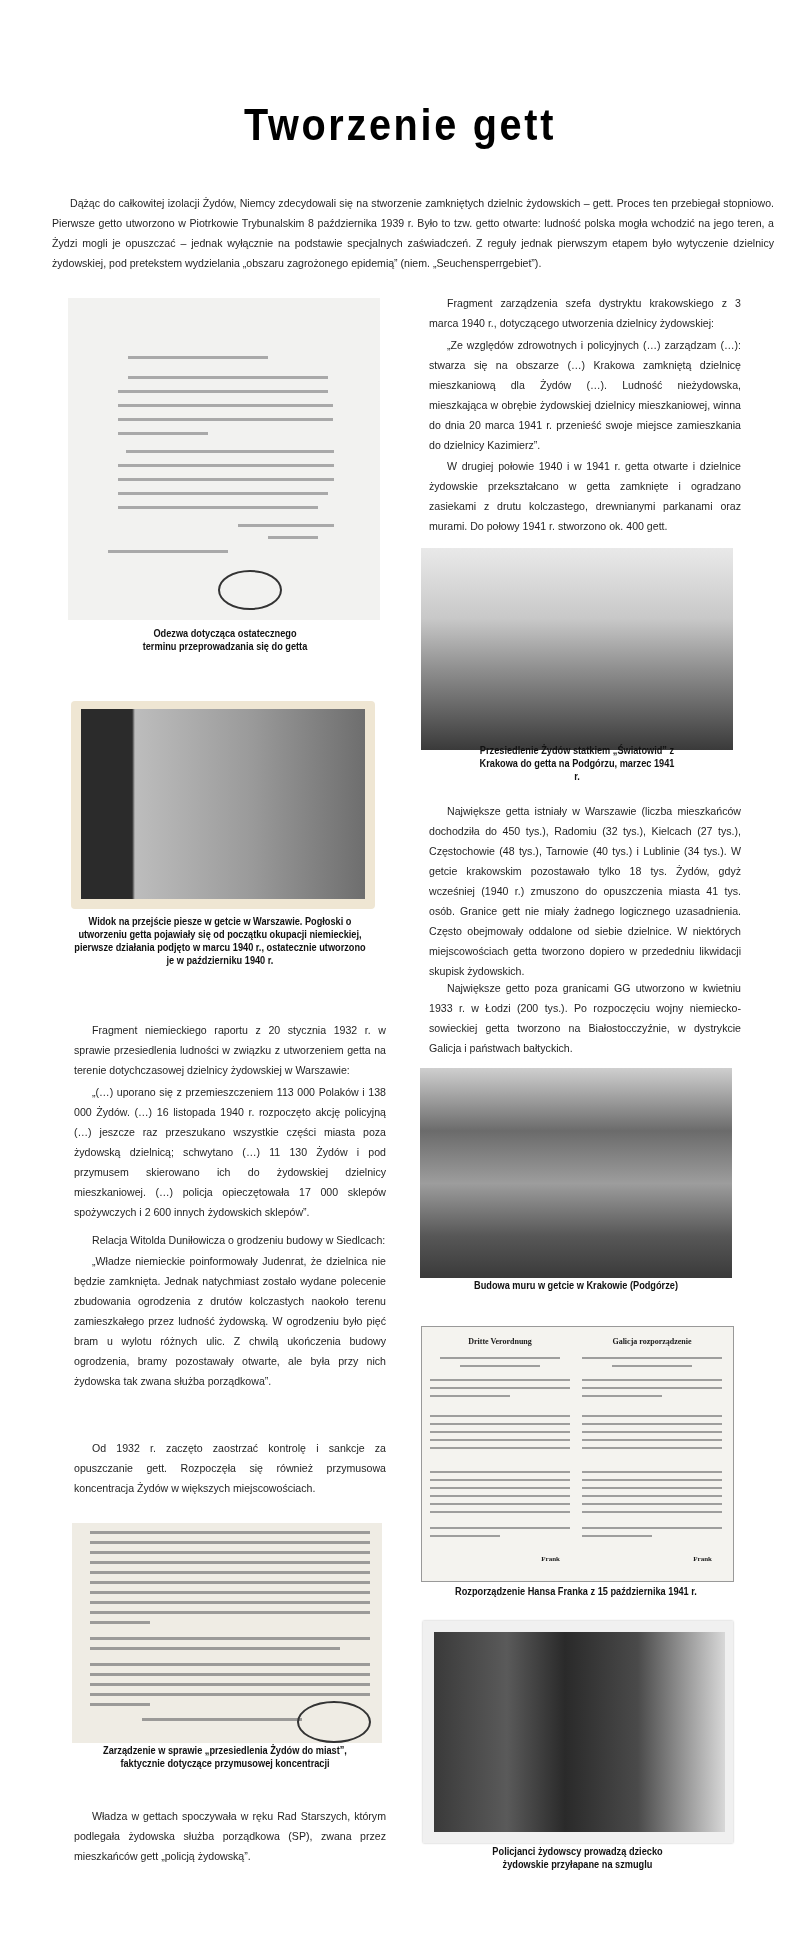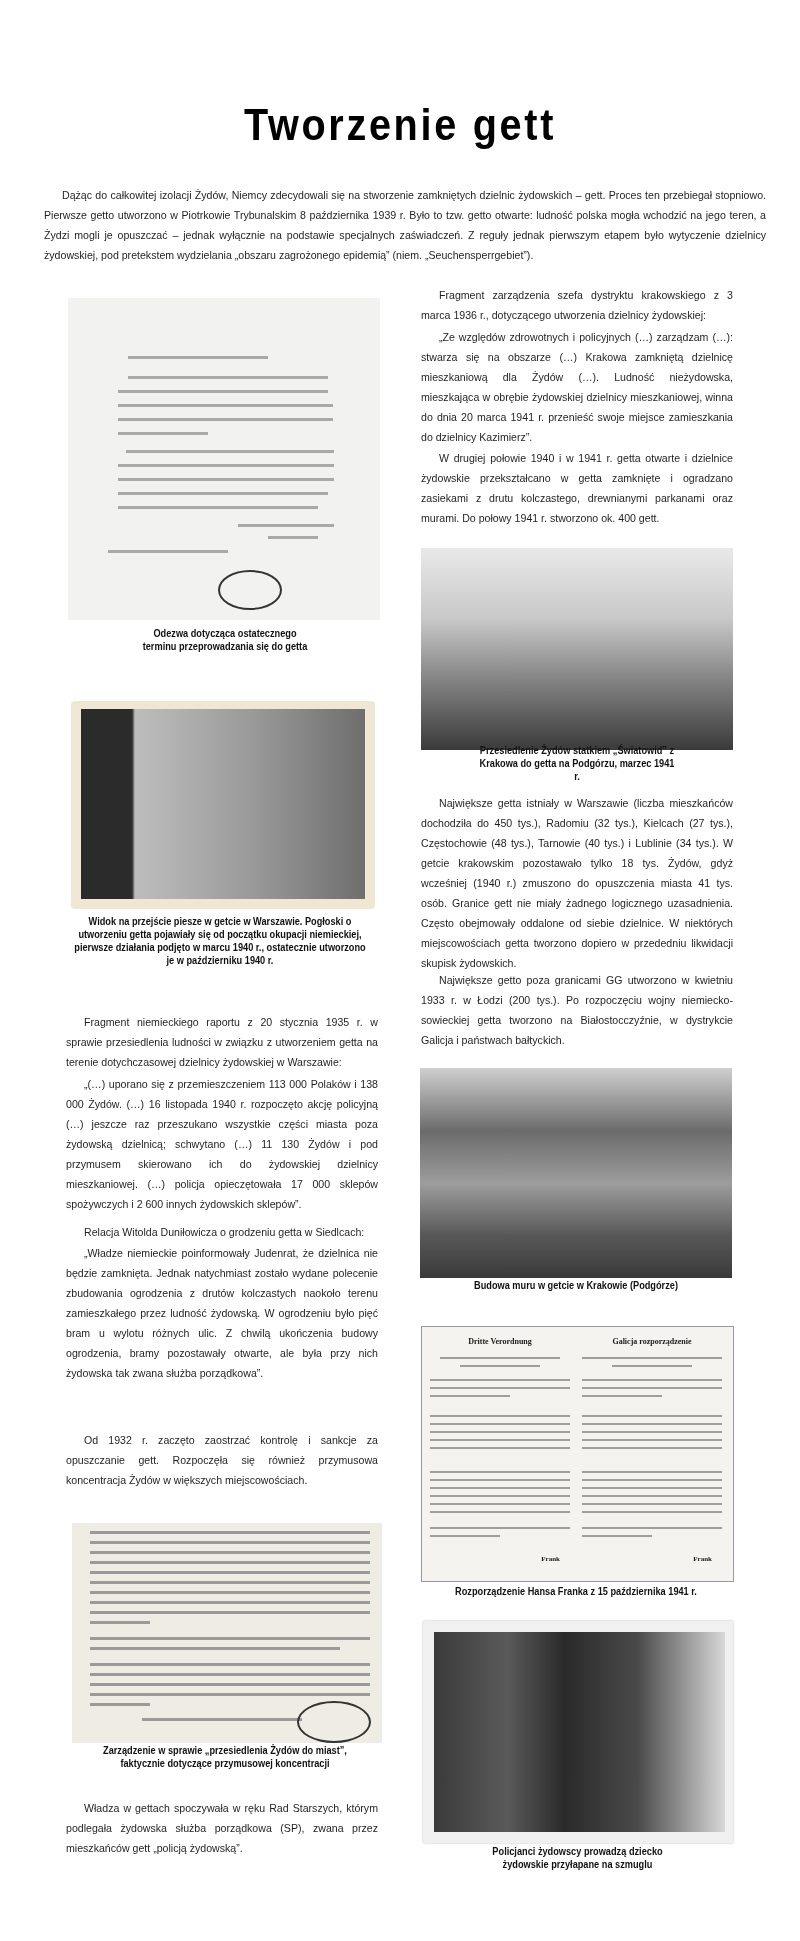--- a/index.html
+++ b/index.html
@@ -2,21 +2,21 @@
 <html><head>
 <meta charset="utf-8">
 <style>
   html, body { margin: 0; padding: 0; background: #ffffff; }
   body { width: 800px; height: 1941px; position: relative; overflow: hidden;
          font-family: "Liberation Sans", sans-serif; color: #1a1a1a; }
   .title { position: absolute; left: 0; width: 800px; top: 100px; text-align: center;
            font-family: "Liberation Sans", sans-serif; font-weight: bold; font-size: 44px;
            letter-spacing: 3px; color: #000; transform: scaleX(0.9); }
   .para { position: absolute; font-size: 10.6px; line-height: 20px; text-align: justify;
-          text-indent: 18px; margin: 0; color: #1f1f1f; }
+          text-indent: 18px; margin: 8px; color: #1f1f1f; }
   .para.it { }
   .intro { left: 44px; width: 722px; top: 185px; }
   .cap { position: absolute; font-weight: bold; font-size: 10px; line-height: 13px;
          text-align: center; color: #111; transform: scaleX(0.92); }
   .photo { position: absolute; overflow: hidden; margin-top: 8px; }
   
   .doc1 { left: 68px; top: 290px; width: 312px; height: 322px; background: #f2f2f0; }
   .doc1 .line { position: absolute; height: 3px; background: #8a8a8a; opacity: .7; }
   .stamp { position: absolute; border: 2px solid #333; border-radius: 50%; }
   .ship { left: 421px; top: 540px; width: 312px; height: 202px;
@@ -62,24 +62,24 @@
   <div class="line" style="left:40px;top:252px;width:120px;"></div>
   <div class="stamp" style="left:150px;top:272px;width:60px;height:36px;"></div>
 </div>
 <div class="cap" style="left:130px;top:627px;width:190px;">Odezwa dotycząca ostatecznego terminu przeprowadzania się do getta</div>
 
 <div class="photo bridge">
   <div class="inner"></div>
 </div>
 <div class="cap" style="left:60px;top:915px;width:320px;">Widok na przejście piesze w getcie w Warszawie. Pogłoski o utworzeniu getta pojawiały się od początku okupacji niemieckiej, pierwsze działania podjęto w marcu 1940 r., ostatecznie utworzono je w październiku 1940 r.</div>
 
-<p class="para" style="left:66px;top:1012px;width:312px;">Fragment niemieckiego raportu z 20 stycznia 1935 r. w sprawie przesiedlenia ludności w związku z utworzeniem getta na terenie dotychczasowej dzielnicy żydowskiej w Warszawie:</p>
+<p class="para" style="left:66px;top:1012px;width:312px;">Fragment niemieckiego raportu z 20 stycznia 1932 r. w sprawie przesiedlenia ludności w związku z utworzeniem getta na terenie dotychczasowej dzielnicy żydowskiej w Warszawie:</p>
 <p class="para it" style="left:66px;top:1074px;width:312px;">„(…) uporano się z przemieszczeniem 113 000 Polaków i 138 000 Żydów. (…) 16 listopada 1940 r. rozpoczęto akcję policyjną (…) jeszcze raz przeszukano wszystkie części miasta poza żydowską dzielnicą; schwytano (…) 11 130 Żydów i pod przymusem skierowano ich do żydowskiej dzielnicy mieszkaniowej. (…) policja opieczętowała 17 000 sklepów spożywczych i 2 600 innych żydowskich sklepów”.</p>
 
-<p class="para" style="left:66px;top:1222px;width:312px;">Relacja Witolda Duniłowicza o grodzeniu getta w Siedlcach:</p>
+<p class="para" style="left:66px;top:1222px;width:312px;">Relacja Witolda Duniłowicza o grodzeniu budowy w Siedlcach:</p>
 <p class="para it" style="left:66px;top:1243px;width:312px;">„Władze niemieckie poinformowały Judenrat, że dzielnica nie będzie zamknięta. Jednak natychmiast zostało wydane polecenie zbudowania ogrodzenia z drutów kolczastych naokoło terenu zamieszkałego przez ludność żydowską. W ogrodzeniu było pięć bram u wylotu różnych ulic. Z chwilą ukończenia budowy ogrodzenia, bramy pozostawały otwarte, ale była przy nich żydowska tak zwana służba porządkowa”.</p>
 
 <p class="para" style="left:66px;top:1430px;width:312px;">Od 1932 r. zaczęto zaostrzać kontrolę i sankcje za opuszczanie gett. Rozpoczęła się również przymusowa koncentracja Żydów w większych miejscowościach.</p>
 
 <div class="photo order">
   <div class="line" style="left:18px;top:8px;width:280px;"></div>
   <div class="line" style="left:18px;top:18px;width:280px;"></div>
   <div class="line" style="left:18px;top:28px;width:280px;"></div>
   <div class="line" style="left:18px;top:38px;width:280px;"></div>
   <div class="line" style="left:18px;top:48px;width:280px;"></div>
@@ -95,21 +95,21 @@
   <div class="line" style="left:18px;top:160px;width:280px;"></div>
   <div class="line" style="left:18px;top:170px;width:280px;"></div>
   <div class="line" style="left:18px;top:180px;width:60px;"></div>
   <div class="line" style="left:70px;top:195px;width:160px;"></div>
   <div class="stamp" style="left:225px;top:178px;width:70px;height:38px;"></div>
 </div>
 <div class="cap" style="left:90px;top:1744px;width:270px;">Zarządzenie w sprawie „przesiedlenia Żydów do miast”, faktycznie dotyczące przymusowej koncentracji</div>
 
 <p class="para" style="left:66px;top:1798px;width:312px;">Władza w gettach spoczywała w ręku Rad Starszych, którym podlegała żydowska służba porządkowa (SP), zwana przez mieszkańców gett „policją żydowską”.</p>
 
-<p class="para" style="left:421px;top:285px;width:312px;">Fragment zarządzenia szefa dystryktu krakowskiego z 3 marca 1936 r., dotyczącego utworzenia dzielnicy żydowskiej:</p>
+<p class="para" style="left:421px;top:285px;width:312px;">Fragment zarządzenia szefa dystryktu krakowskiego z 3 marca 1940 r., dotyczącego utworzenia dzielnicy żydowskiej:</p>
 <p class="para it" style="left:421px;top:327px;width:312px;">„Ze względów zdrowotnych i policyjnych (…) zarządzam (…): stwarza się na obszarze (…) Krakowa zamkniętą dzielnicę mieszkaniową dla Żydów (…). Ludność nieżydowska, mieszkająca w obrębie żydowskiej dzielnicy mieszkaniowej, winna do dnia 20 marca 1941 r. przenieść swoje miejsce zamieszkania do dzielnicy Kazimierz”.</p>
 <p class="para" style="left:421px;top:448px;width:312px;">W drugiej połowie 1940 i w 1941 r. getta otwarte i dzielnice żydowskie przekształcano w getta zamknięte i ogradzano zasiekami z drutu kolczastego, drewnianymi parkanami oraz murami. Do połowy 1941 r. stworzono ok. 400 gett.</p>
 
 <div class="photo ship"></div>
 <div class="cap" style="left:470px;top:744px;width:214px;">Przesiedlenie Żydów statkiem „Światowid” z Krakowa do getta na Podgórzu, marzec 1941 r.</div>
 
 <p class="para" style="left:421px;top:793px;width:312px;">Największe getta istniały w Warszawie (liczba mieszkańców dochodziła do 450 tys.), Radomiu (32 tys.), Kielcach (27 tys.), Częstochowie (48 tys.), Tarnowie (40 tys.) i Lublinie (34 tys.). W getcie krakowskim pozostawało tylko 18 tys. Żydów, gdyż wcześniej (1940 r.) zmuszono do opuszczenia miasta 41 tys. osób. Granice gett nie miały żadnego logicznego uzasadnienia. Często obejmowały oddalone od siebie dzielnice. W niektórych miejscowościach getta tworzono dopiero w przededniu likwidacji skupisk żydowskich.</p>
 <p class="para" style="left:421px;top:970px;width:312px;">Największe getto poza granicami GG utworzono w kwietniu 1933 r. w Łodzi (200 tys.). Po rozpoczęciu wojny niemiecko-sowieckiej getta tworzono na Białostocczyźnie, w dystrykcie Galicja i państwach bałtyckich.</p>
 
 <div class="photo wall"></div>

